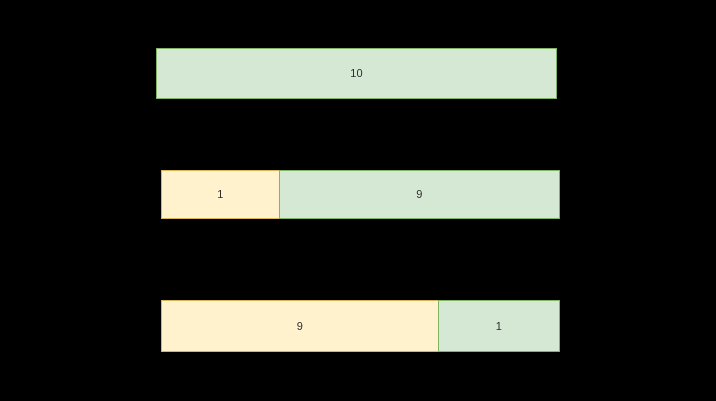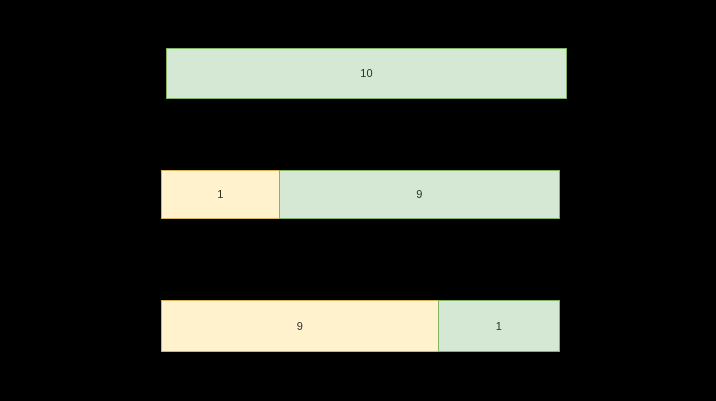--- a/index.html
+++ b/index.html
@@ -54,21 +54,21 @@
   .seg-orange {
     background: #fff2cc;
     border-color: #d6b656;
   }
 </style>
 </head>
 <body>
 
 <div id="canvas" style="width: 716px; height: 401px; background: rgb(0, 0, 0);">
     <div class="bar-row" style="left: 156px; top: 48px; width: 401px; height: 51px;">
-      <div class="segment seg-green" style="width: 401px; flex: 0 0 401px; margin-left: 10px;">
+      <div class="segment seg-green" style="width: 401px; flex: 0 0 401px;">
         <span class="seg-label">10</span>
       </div>
     </div>
     <div class="bar-row" style="left: 161px; top: 170px; width: 400px; height: 49px;">
       <div class="segment seg-orange" style="width: 119px; flex: 0 0 119px;">
         <span class="seg-label">1</span>
       </div>
       <div class="segment seg-green" style="width: 281px; flex: 0 0 281px;">
         <span class="seg-label">9</span>
       </div>

